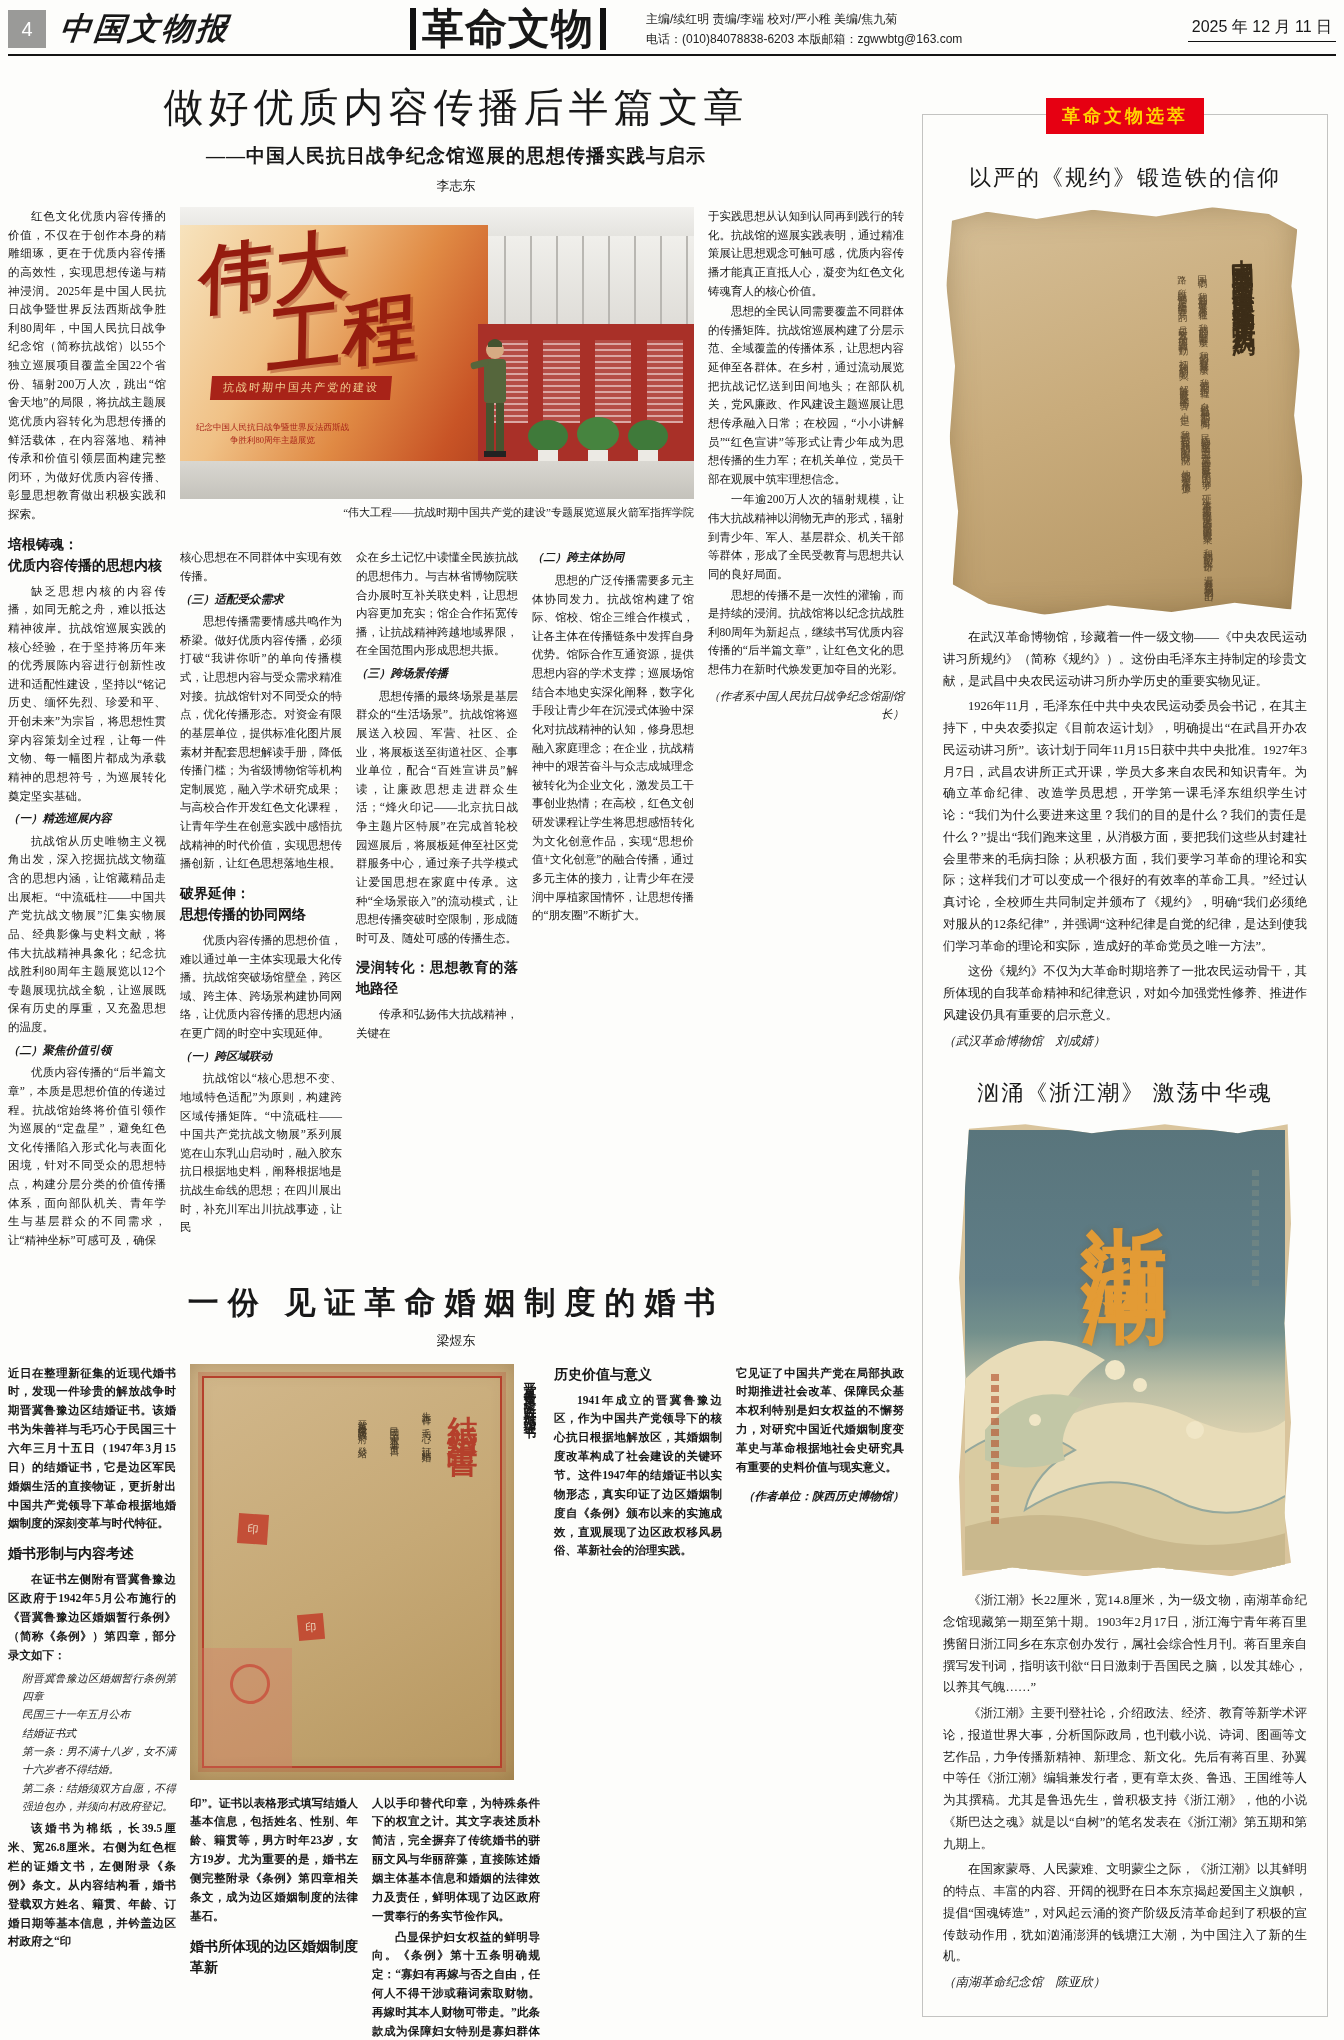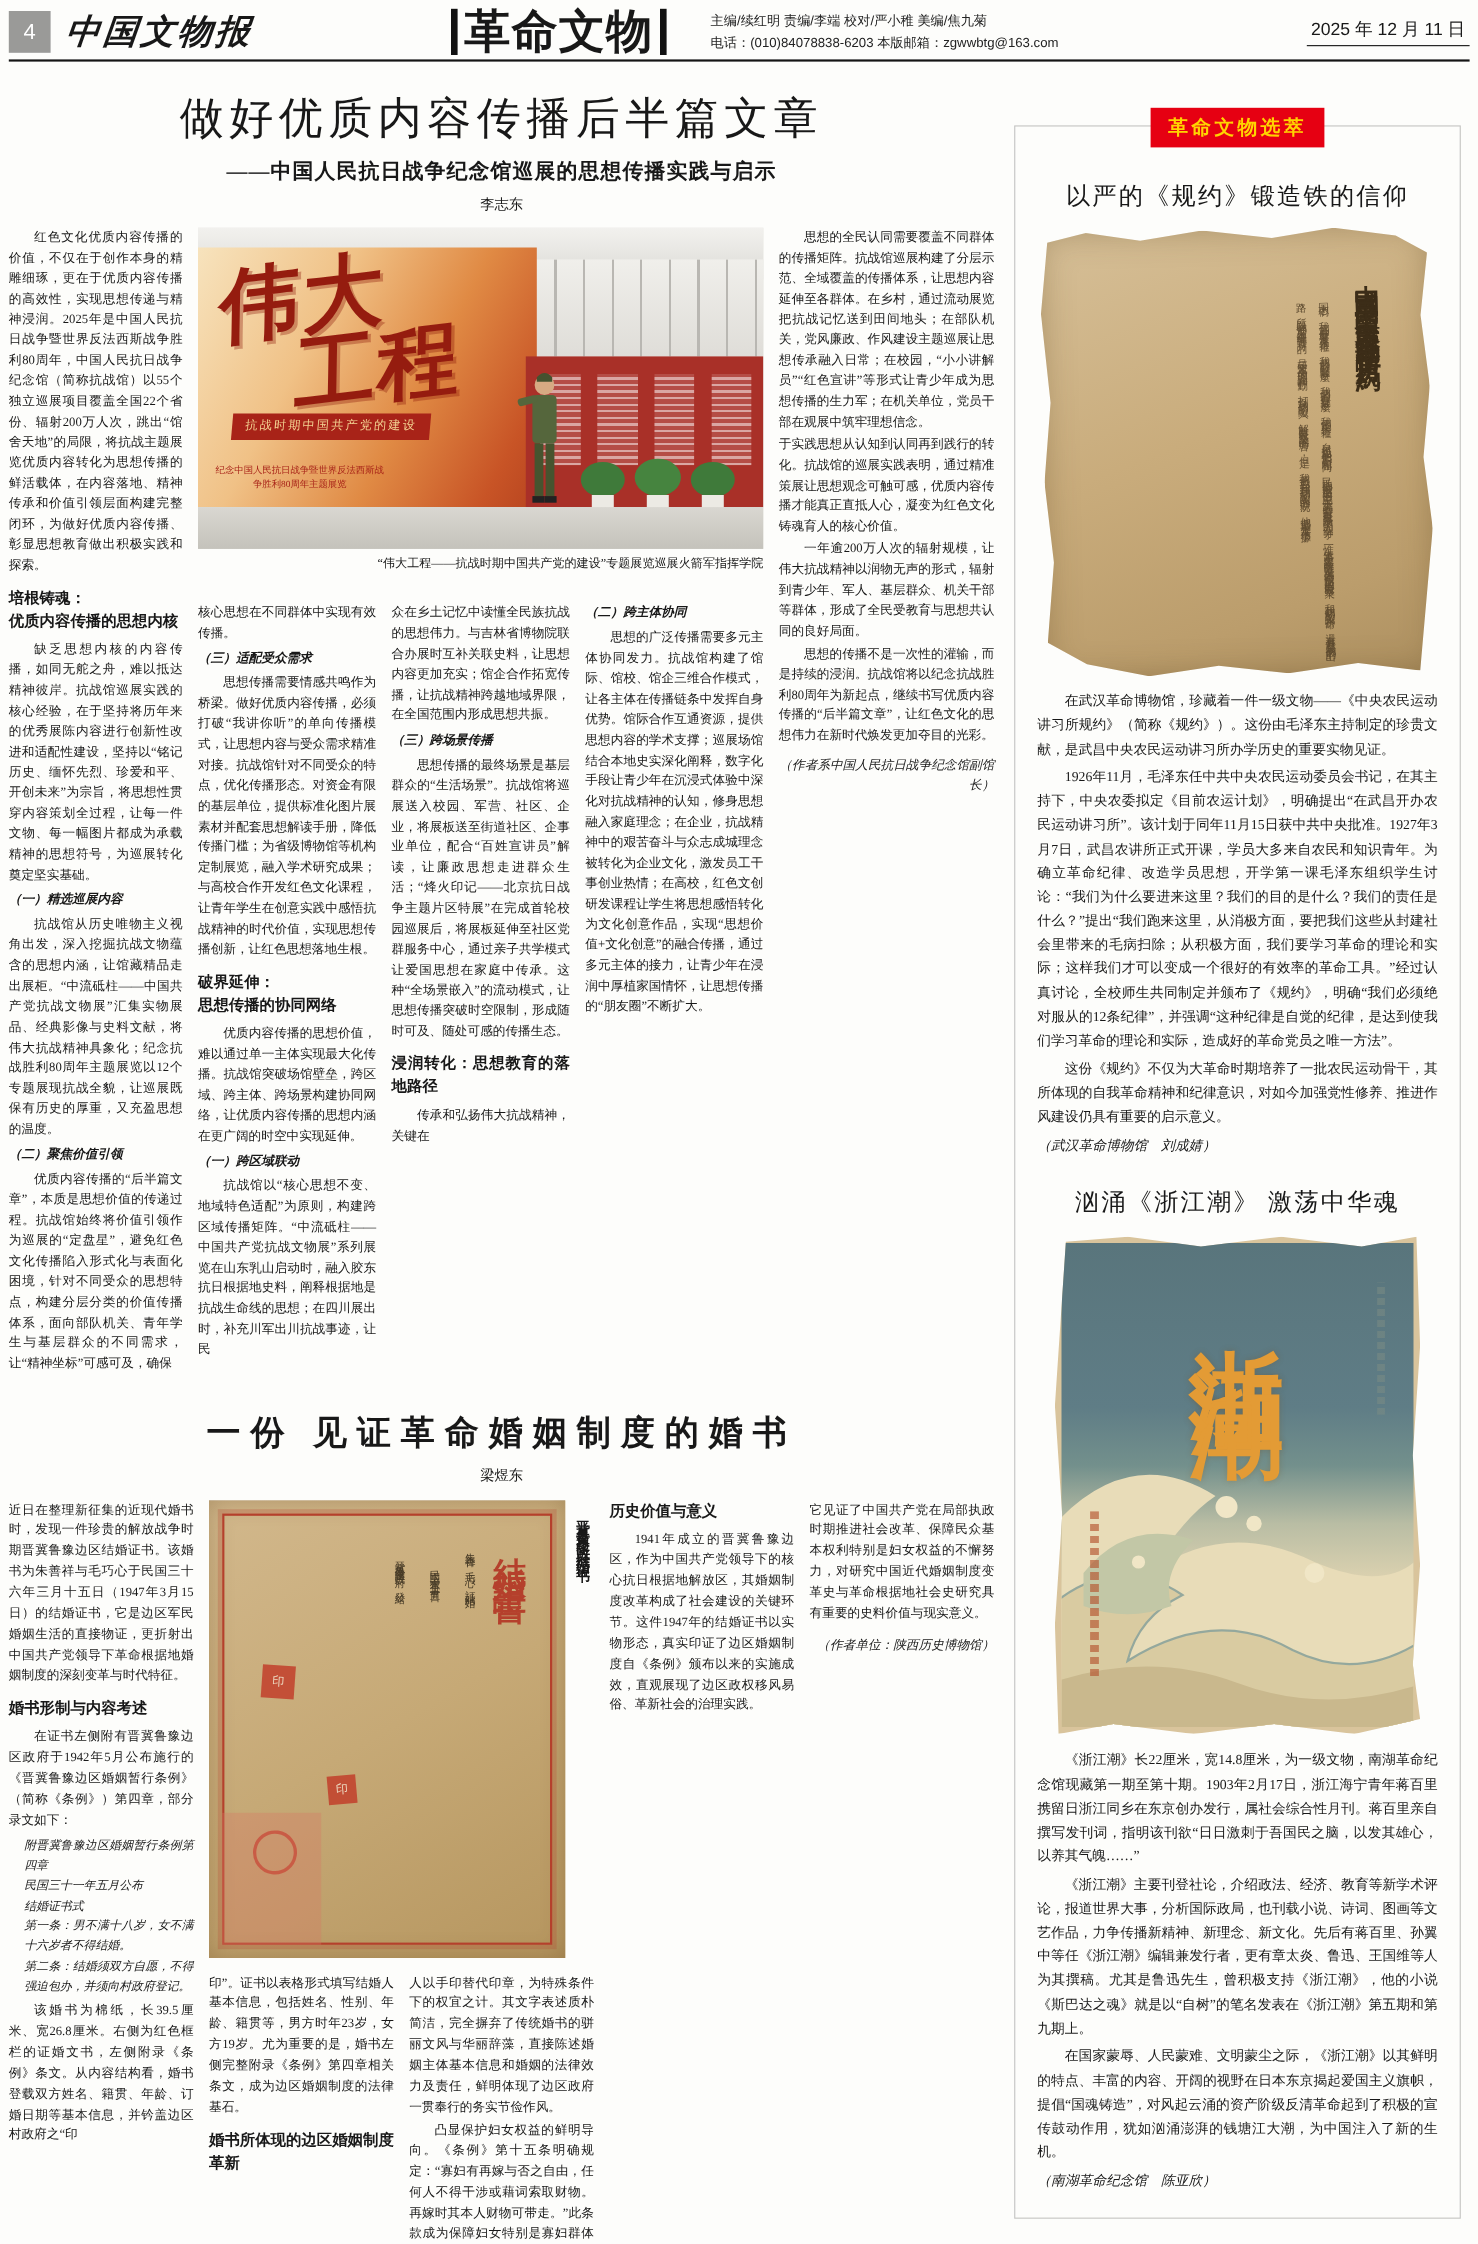--- a/index.html
+++ b/index.html
@@ -76,21 +76,21 @@
   .cover-in { position:relative; width:100%; height:100%; overflow:hidden; background:linear-gradient(180deg,#59757c 0%,#5f7d86 34%,#73908c 46%,#b9bda4 58%,#e3d6b2 72%,#d6c6a0 88%,#cbb98f 100%); }
   .cover-title { position:absolute; top:26px; left:50%; transform:translateX(-50%); writing-mode:vertical-rl; font-size:86px; font-weight:700; color:#e39b35; letter-spacing:18px; text-shadow:0 0 6px rgba(120,70,10,.25); }
   .cover-marks { position:absolute; left:26px; bottom:46px; width:8px; height:150px; background:repeating-linear-gradient(0deg,#b5542f 0 7px, transparent 7px 11px); opacity:.65; }
   .cover-marks2 { position:absolute; right:26px; top:36px; width:7px; height:120px; background:repeating-linear-gradient(0deg,#7d8d84 0 6px, transparent 6px 10px); opacity:.5; }
 
   
   .ba { margin-top:30px; }
   .ba-title { text-align:center; font-size:31px; font-weight:900; letter-spacing:9px; }
   .ba-author { text-align:center; font-size:13px; margin:8px 0 14px; }
   .ba-body { display:grid; grid-template-columns:repeat(5,1fr); gap:14px; font-size:11.5px; line-height:1.64; text-align:justify; }
-  .ba-body p { text-indent:2em; margin-bottom:2px; }
+  .ba-body p { text-indent:2em; margin-bottom:2px;font-weight:bold; }
   .ba-c1 { grid-column:1; grid-row:1/3; }
   .ba-cert { grid-column:2/4; grid-row:1; display:flex; gap:6px; }
   .ba-cA { grid-column:2; grid-row:2; } .ba-cB { grid-column:3; grid-row:2; }
   .ba-c4 { grid-column:4; grid-row:1/3; } .ba-c5 { grid-column:5; grid-row:1/3; }
   .quoteblk { font-size:10.8px; font-style:italic; line-height:1.7; white-space:pre-line; margin:4px 0 4px 14px; }
   .ba-attr { text-align:right; font-style:italic; text-indent:0 !important; margin-top:10px; }
 
   
   .cert { position:relative; flex:1; height:416px; background:linear-gradient(150deg,#d2b88c 0%,#c6a976 50%,#b6965f 100%); overflow:hidden; box-shadow:inset 0 0 22px rgba(90,60,20,.3); }
   .cert-frame { position:absolute; inset:12px; border:2px solid #b5402c; box-shadow:0 0 0 4px rgba(181,64,44,.25); }
@@ -202,22 +202,22 @@
             <div class="colhead">浸润转化：思想教育的落地路径</div>
             <p>传承和弘扬伟大抗战精神，关键在</p>
           </div>
 
           <div class="ma-cC">
             <div class="subhead" style="margin-top:0">（二）跨主体协同</div>
             <p>思想的广泛传播需要多元主体协同发力。抗战馆构建了馆际、馆校、馆企三维合作模式，让各主体在传播链条中发挥自身优势。馆际合作互通资源，提供思想内容的学术支撑；巡展场馆结合本地史实深化阐释，数字化手段让青少年在沉浸式体验中深化对抗战精神的认知，修身思想融入家庭理念；在企业，抗战精神中的艰苦奋斗与众志成城理念被转化为企业文化，激发员工干事创业热情；在高校，红色文创研发课程让学生将思想感悟转化为文化创意作品，实现“思想价值+文化创意”的融合传播，通过多元主体的接力，让青少年在浸润中厚植家国情怀，让思想传播的“朋友圈”不断扩大。</p>
           </div>
 
           <div class="ma-c5">
+            <p style="text-indent:0">于实践思想从认知到认同再到践行的转化。抗战馆的巡展实践表明，通过精准策展让思想观念可触可感，优质内容传播才能真正直抵人心，凝变为红色文化铸魂育人的核心价值。</p>
             <p>思想的全民认同需要覆盖不同群体的传播矩阵。抗战馆巡展构建了分层示范、全域覆盖的传播体系，让思想内容延伸至各群体。在乡村，通过流动展览把抗战记忆送到田间地头；在部队机关，党风廉政、作风建设主题巡展让思想传承融入日常；在校园，“小小讲解员”“红色宣讲”等形式让青少年成为思想传播的生力军；在机关单位，党员干部在观展中筑牢理想信念。</p>
-            <p style="text-indent:0">于实践思想从认知到认同再到践行的转化。抗战馆的巡展实践表明，通过精准策展让思想观念可触可感，优质内容传播才能真正直抵人心，凝变为红色文化铸魂育人的核心价值。</p>
             <p>一年逾200万人次的辐射规模，让伟大抗战精神以润物无声的形式，辐射到青少年、军人、基层群众、机关干部等群体，形成了全民受教育与思想共认同的良好局面。</p>
             <p>思想的传播不是一次性的灌输，而是持续的浸润。抗战馆将以纪念抗战胜利80周年为新起点，继续书写优质内容传播的“后半篇文章”，让红色文化的思想伟力在新时代焕发更加夺目的光彩。</p>
             <p class="ma-attr">（作者系中国人民抗日战争纪念馆副馆长）</p>
           </div>
         </div>
       </div>
 
       <div class="ba">
         <h2 class="ba-title">一份 见证革命婚姻制度的婚书</h2>
         <div class="ba-author">梁煜东</div>

